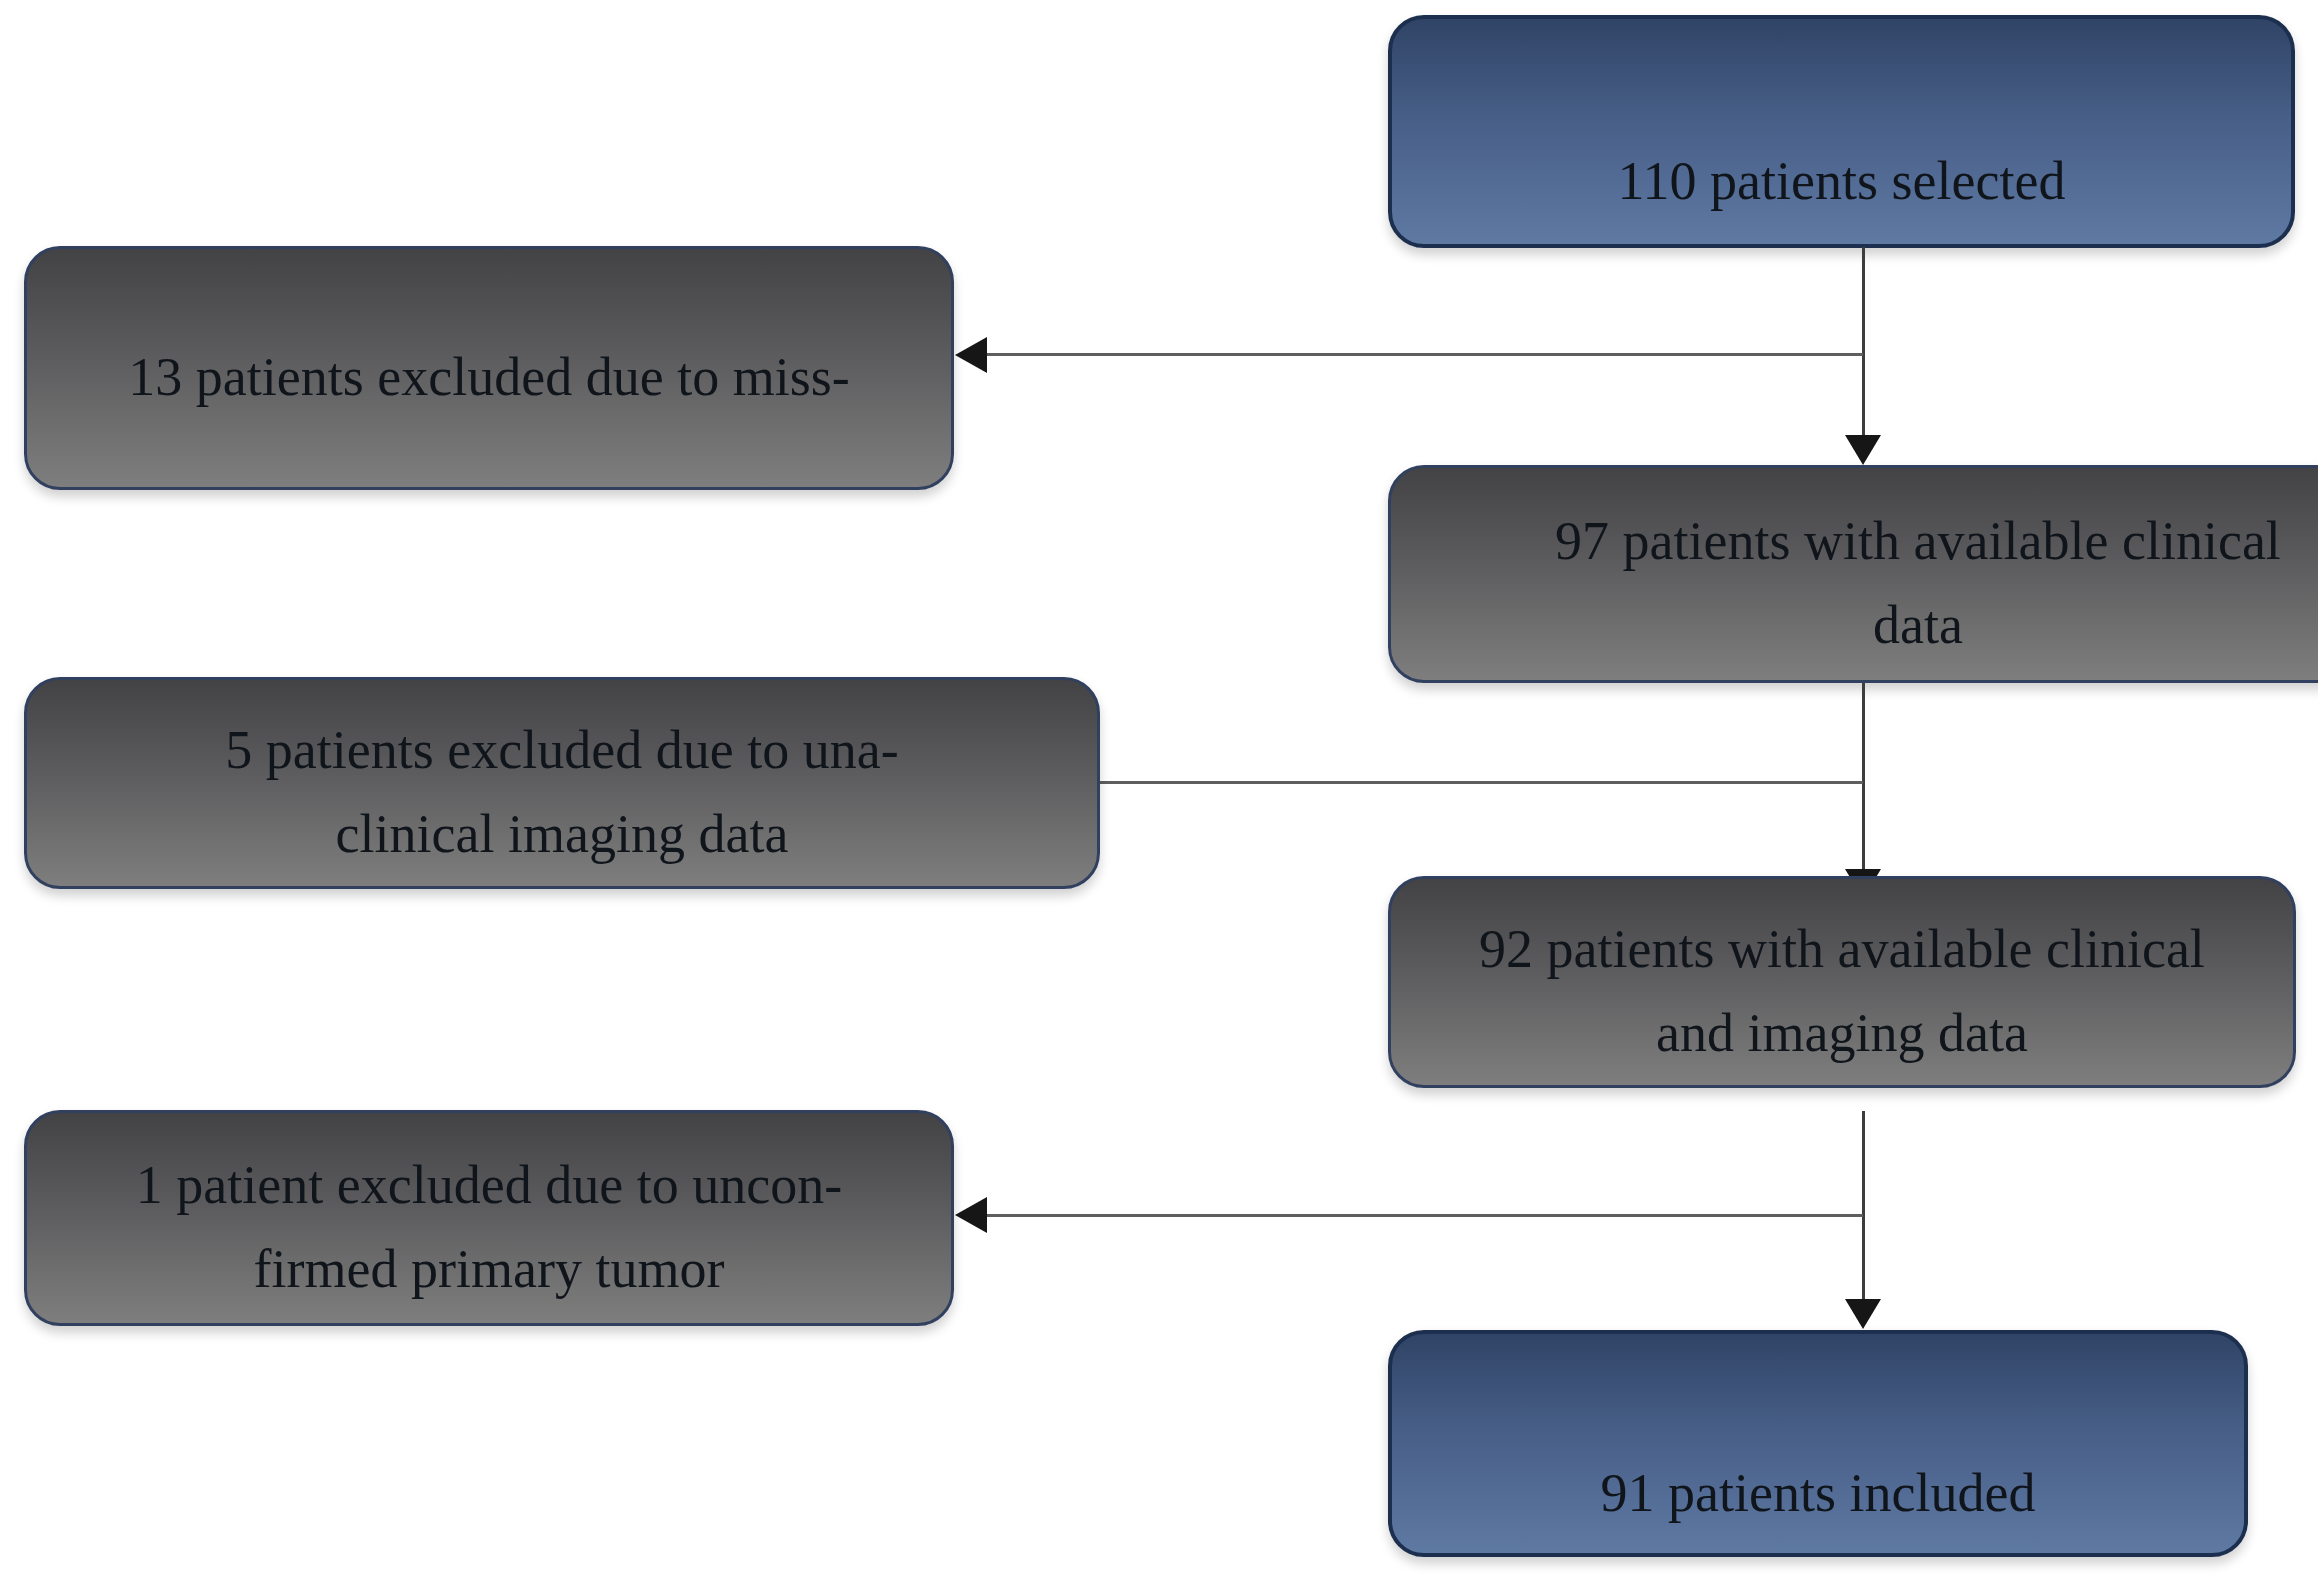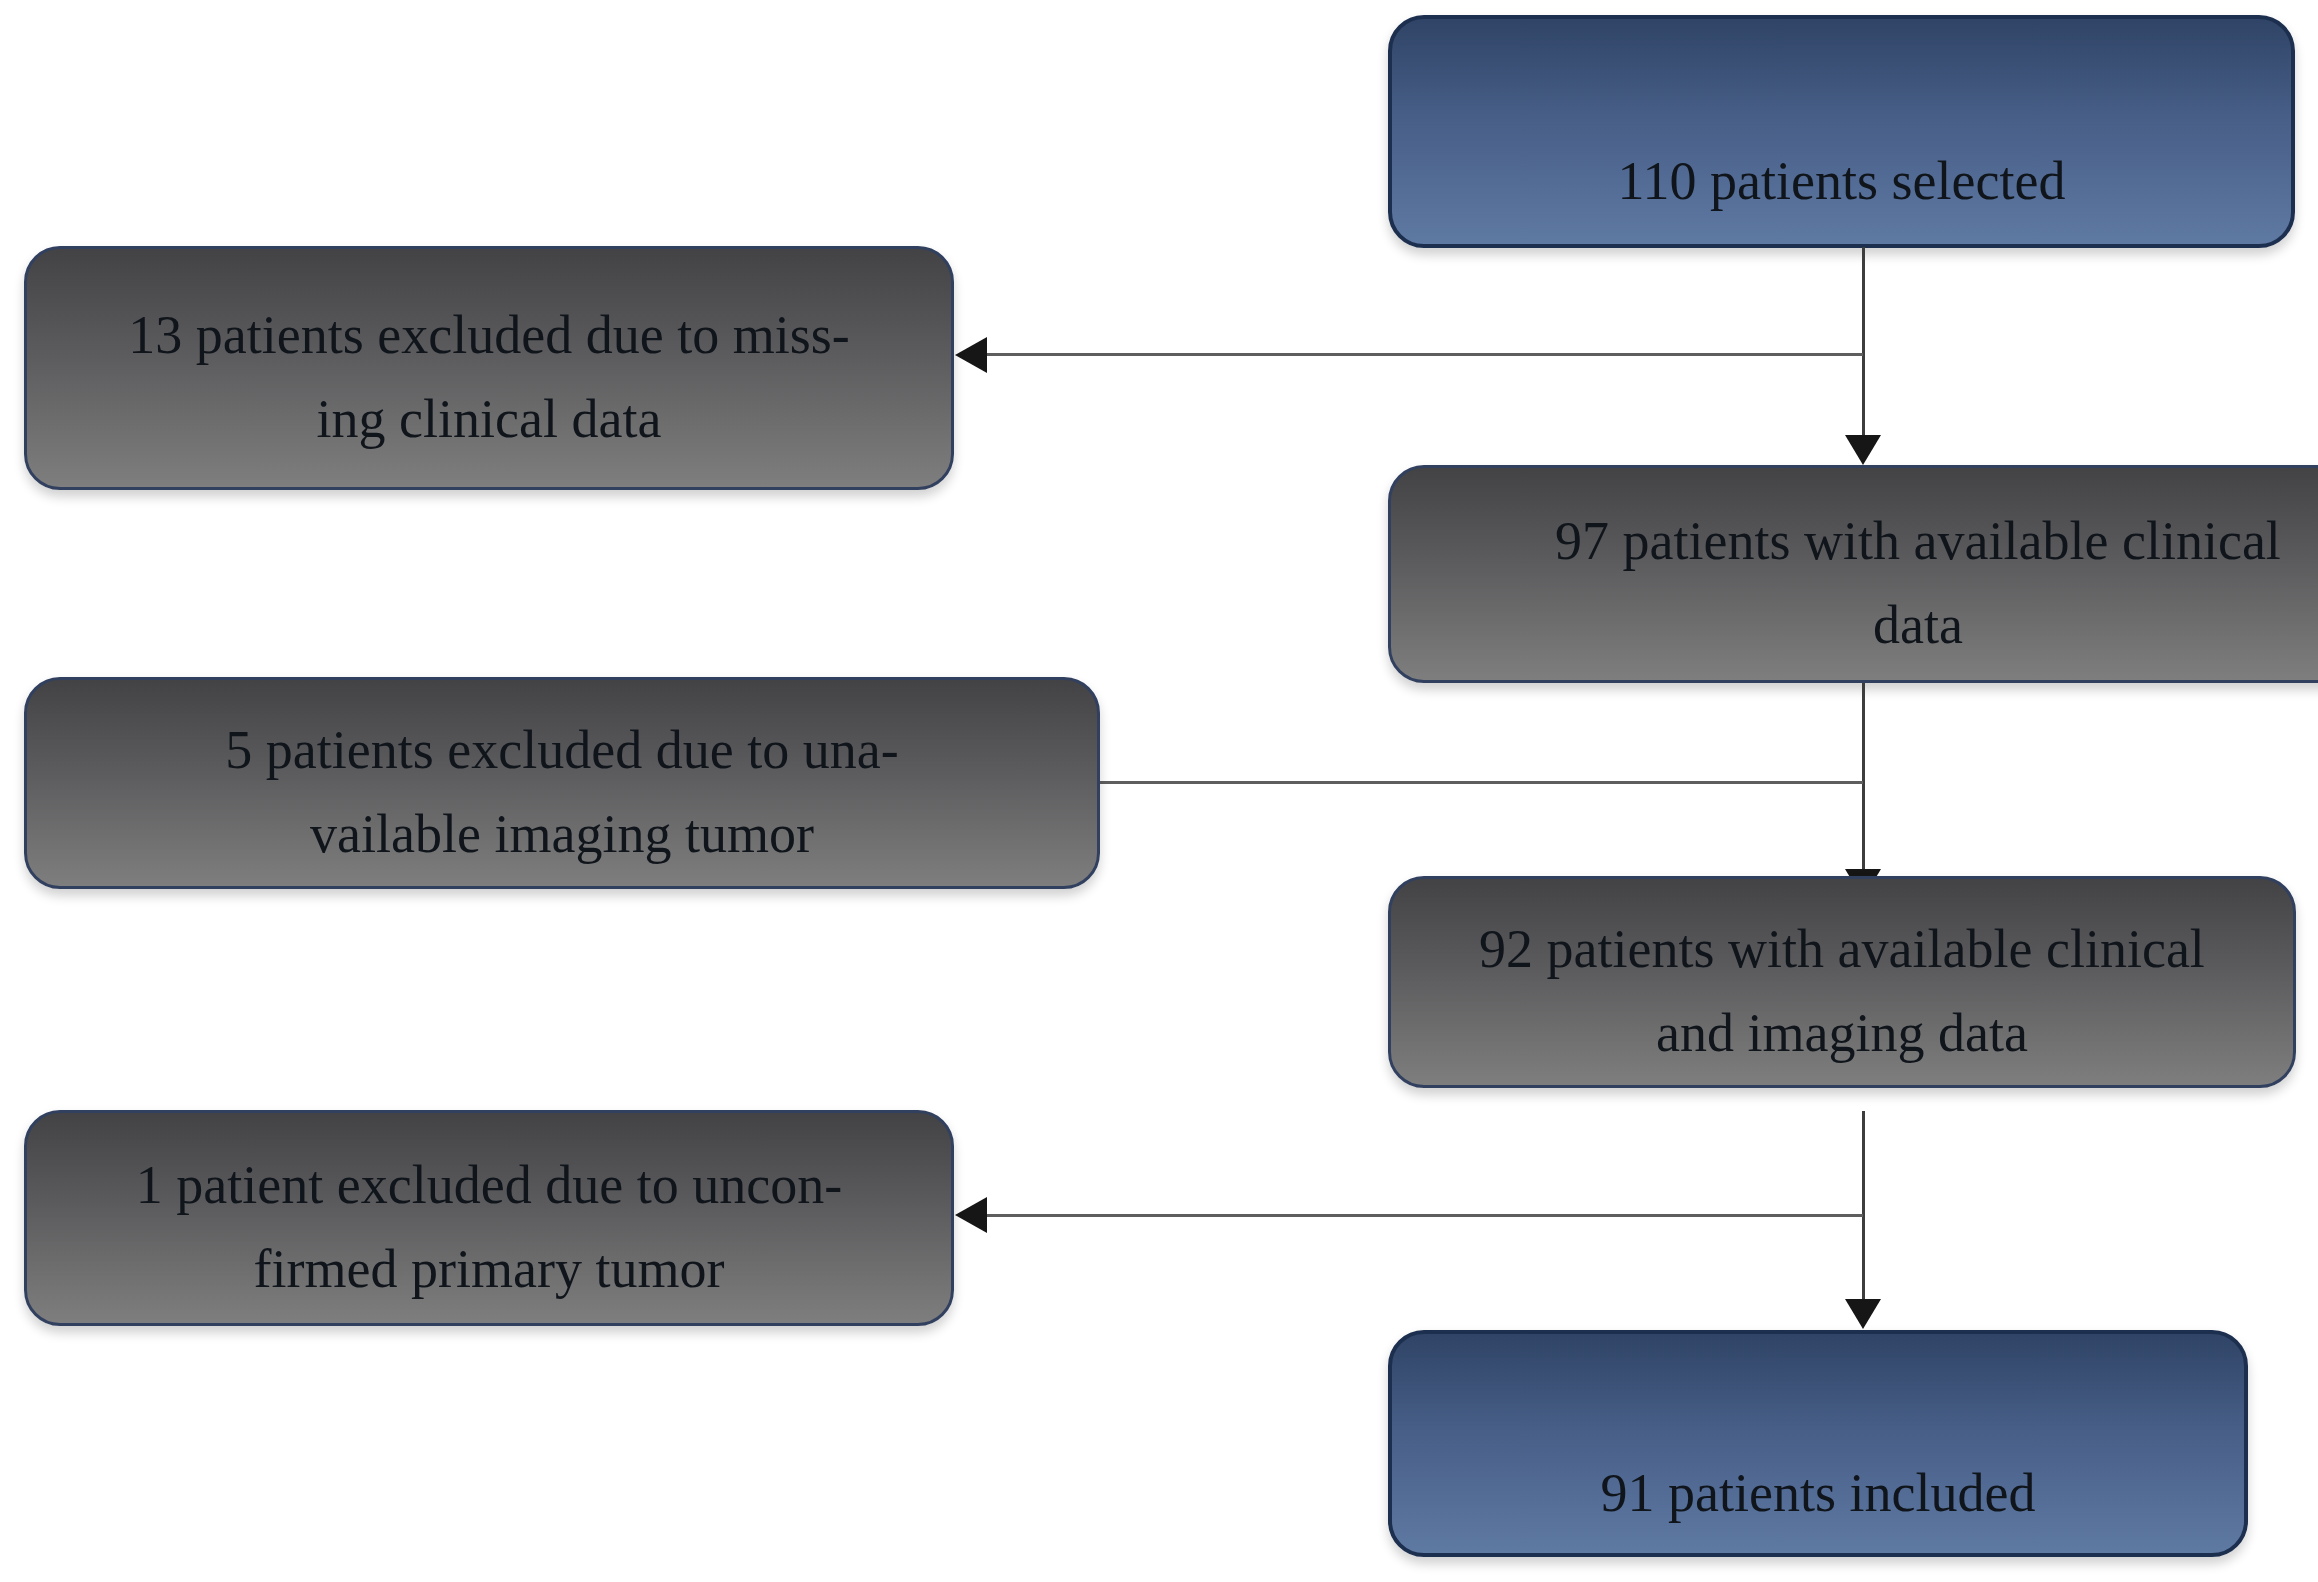--- a/index.html
+++ b/index.html
@@ -75,37 +75,36 @@
   </div>
 
   <div class="vline" style="left:1862px; top:247px; height:191px;"></div>
   <div class="arrow-down" style="left:1845px; top:435px;"></div>
 
   <div class="hline" style="left:984px; top:353px; width:879px;"></div>
   <div class="arrow-left" style="left:955px; top:337px;"></div>
 
   <div class="node node-gray" style="left:24px; top:246px; width:930px; height:244px;">
     <span class="line">13 patients excluded due to miss-</span>
-    <span class="line">ing clinical data</span>
   </div>
 
   <div class="node node-gray" style="left:1388px; top:465px; width:1060px; height:218px;">
     <span class="line">97 patients with available clinical</span>
     <span class="line">data</span>
   </div>
 
   <div class="vline" style="left:1862px; top:683px; height:188px;"></div>
   <div class="arrow-down" style="left:1845px; top:869px;"></div>
 
   <div class="hline" style="left:984px; top:781px; width:879px;"></div>
   <div class="arrow-left" style="left:955px; top:765px;"></div>
 
   <div class="node node-gray" style="left:24px; top:677px; width:1076px; height:212px;">
     <span class="line">5 patients excluded due to una-</span>
-    <span class="line">vailable imaging tumor</span>
+    <span class="line">clinical imaging data</span>
   </div>
 
   <div class="node node-gray" style="left:1388px; top:876px; width:908px; height:212px;">
     <span class="line">92 patients with available clinical</span>
     <span class="line">and imaging data</span>
   </div>
 
   <div class="vline" style="left:1862px; top:1111px; height:190px;"></div>
   <div class="arrow-down" style="left:1845px; top:1299px;"></div>
 

